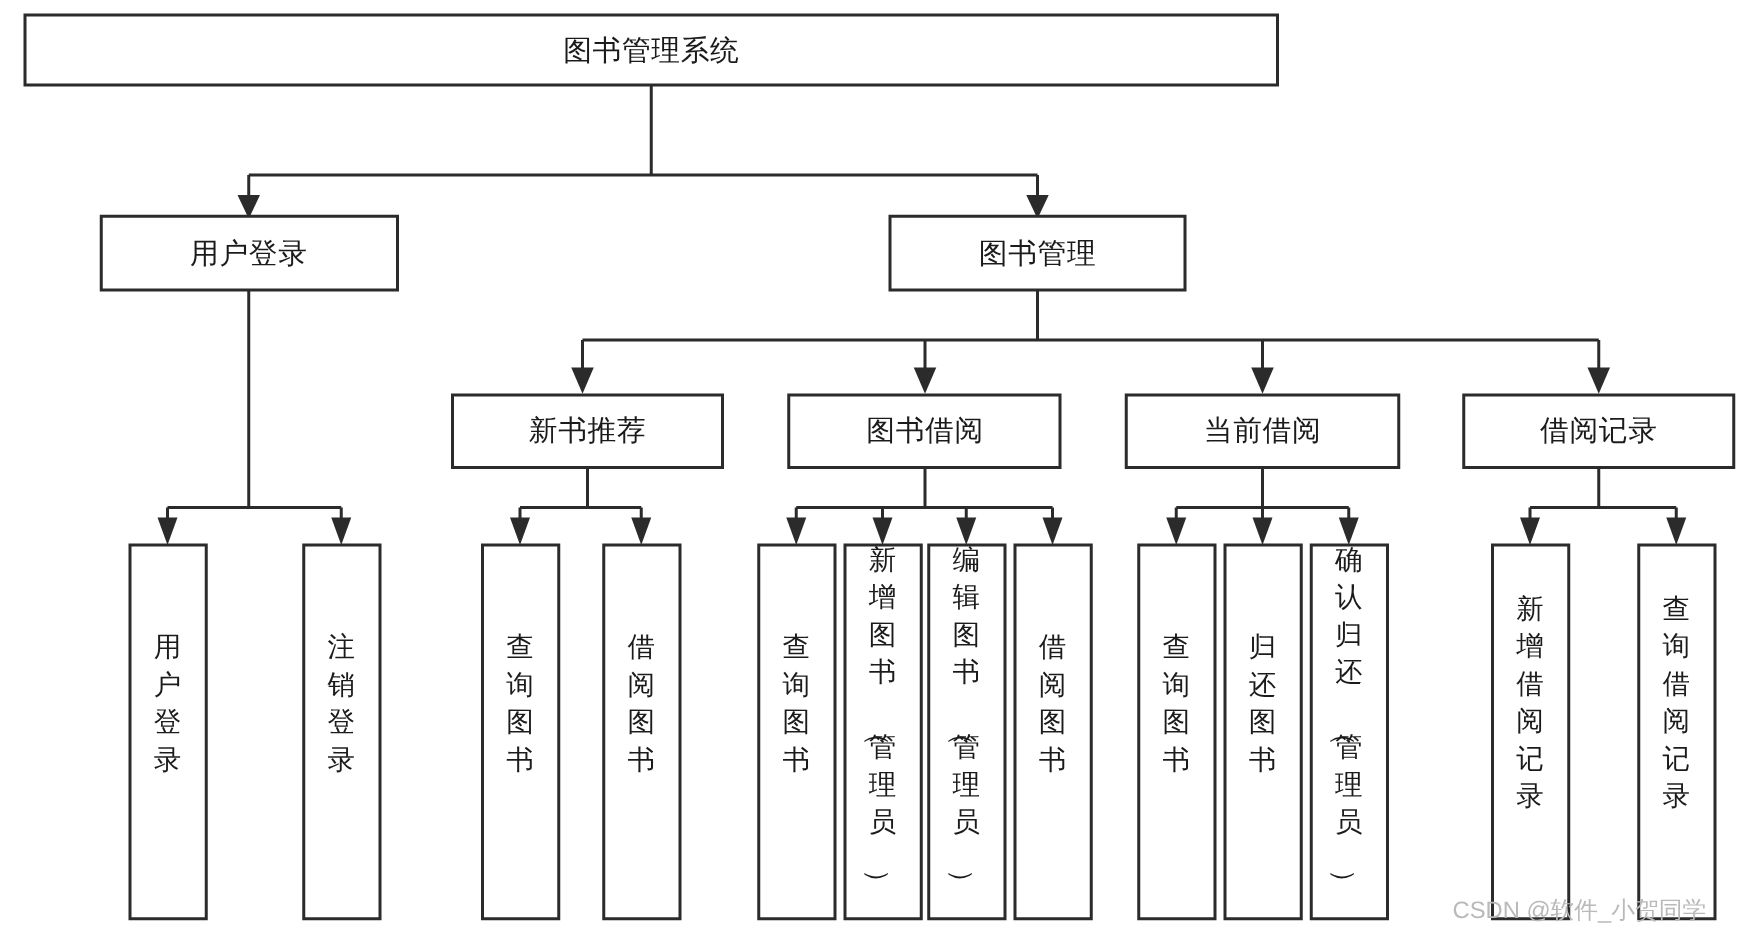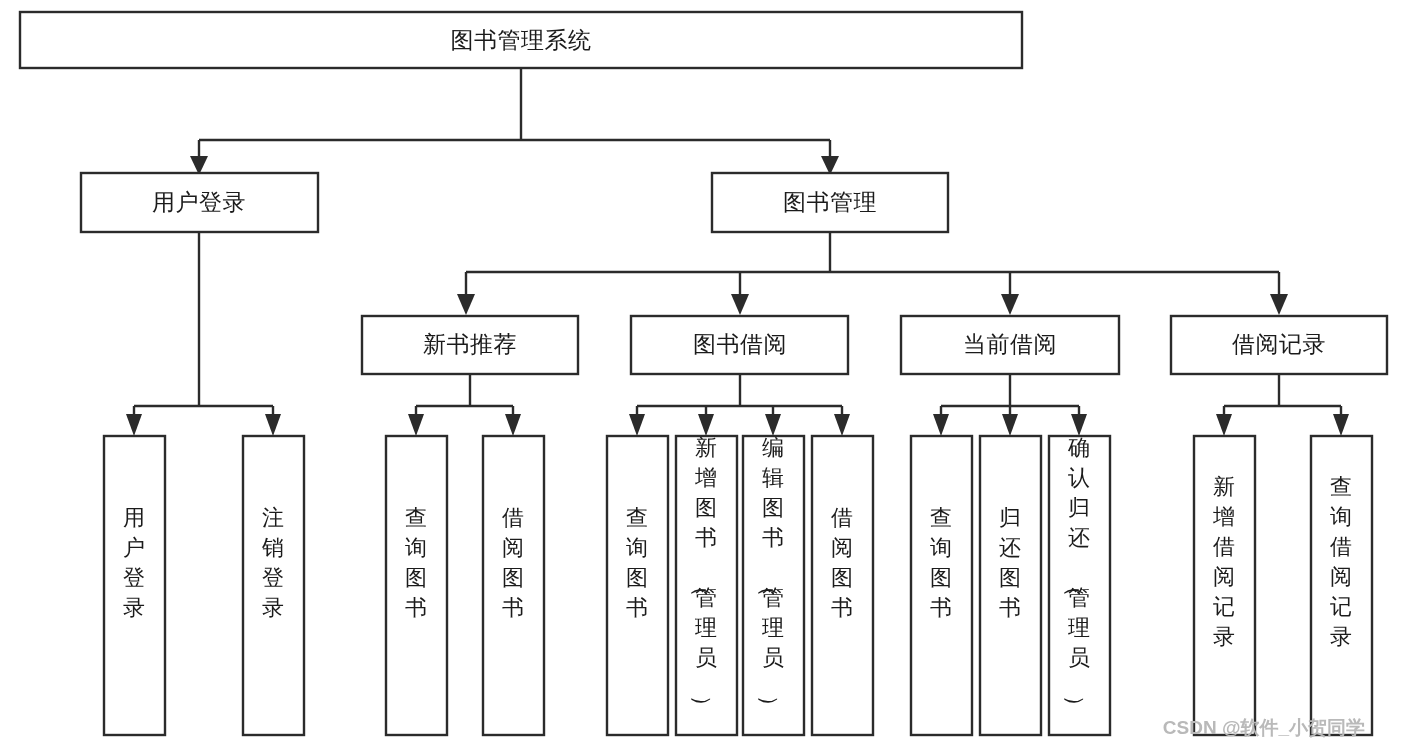--- a/index.html
+++ b/index.html
@@ -57,21 +57,20 @@
   }
   .watermark {
     position: absolute;
     right: 8px;
     bottom: 6px;
     font-family: "Liberation Sans", "DejaVu Sans", sans-serif;
     font-size: 19px;
     color: #b9b9b9;
     white-space: nowrap;
     user-select: none;
-    font-weight: bold;
   }
 </style>
 </head>
 <body>
 
 <div id="diagram-root">
 
   <svg id="tree-svg" viewBox="0 0 1405 747" xmlns="http://www.w3.org/2000/svg">
 
     <defs>

